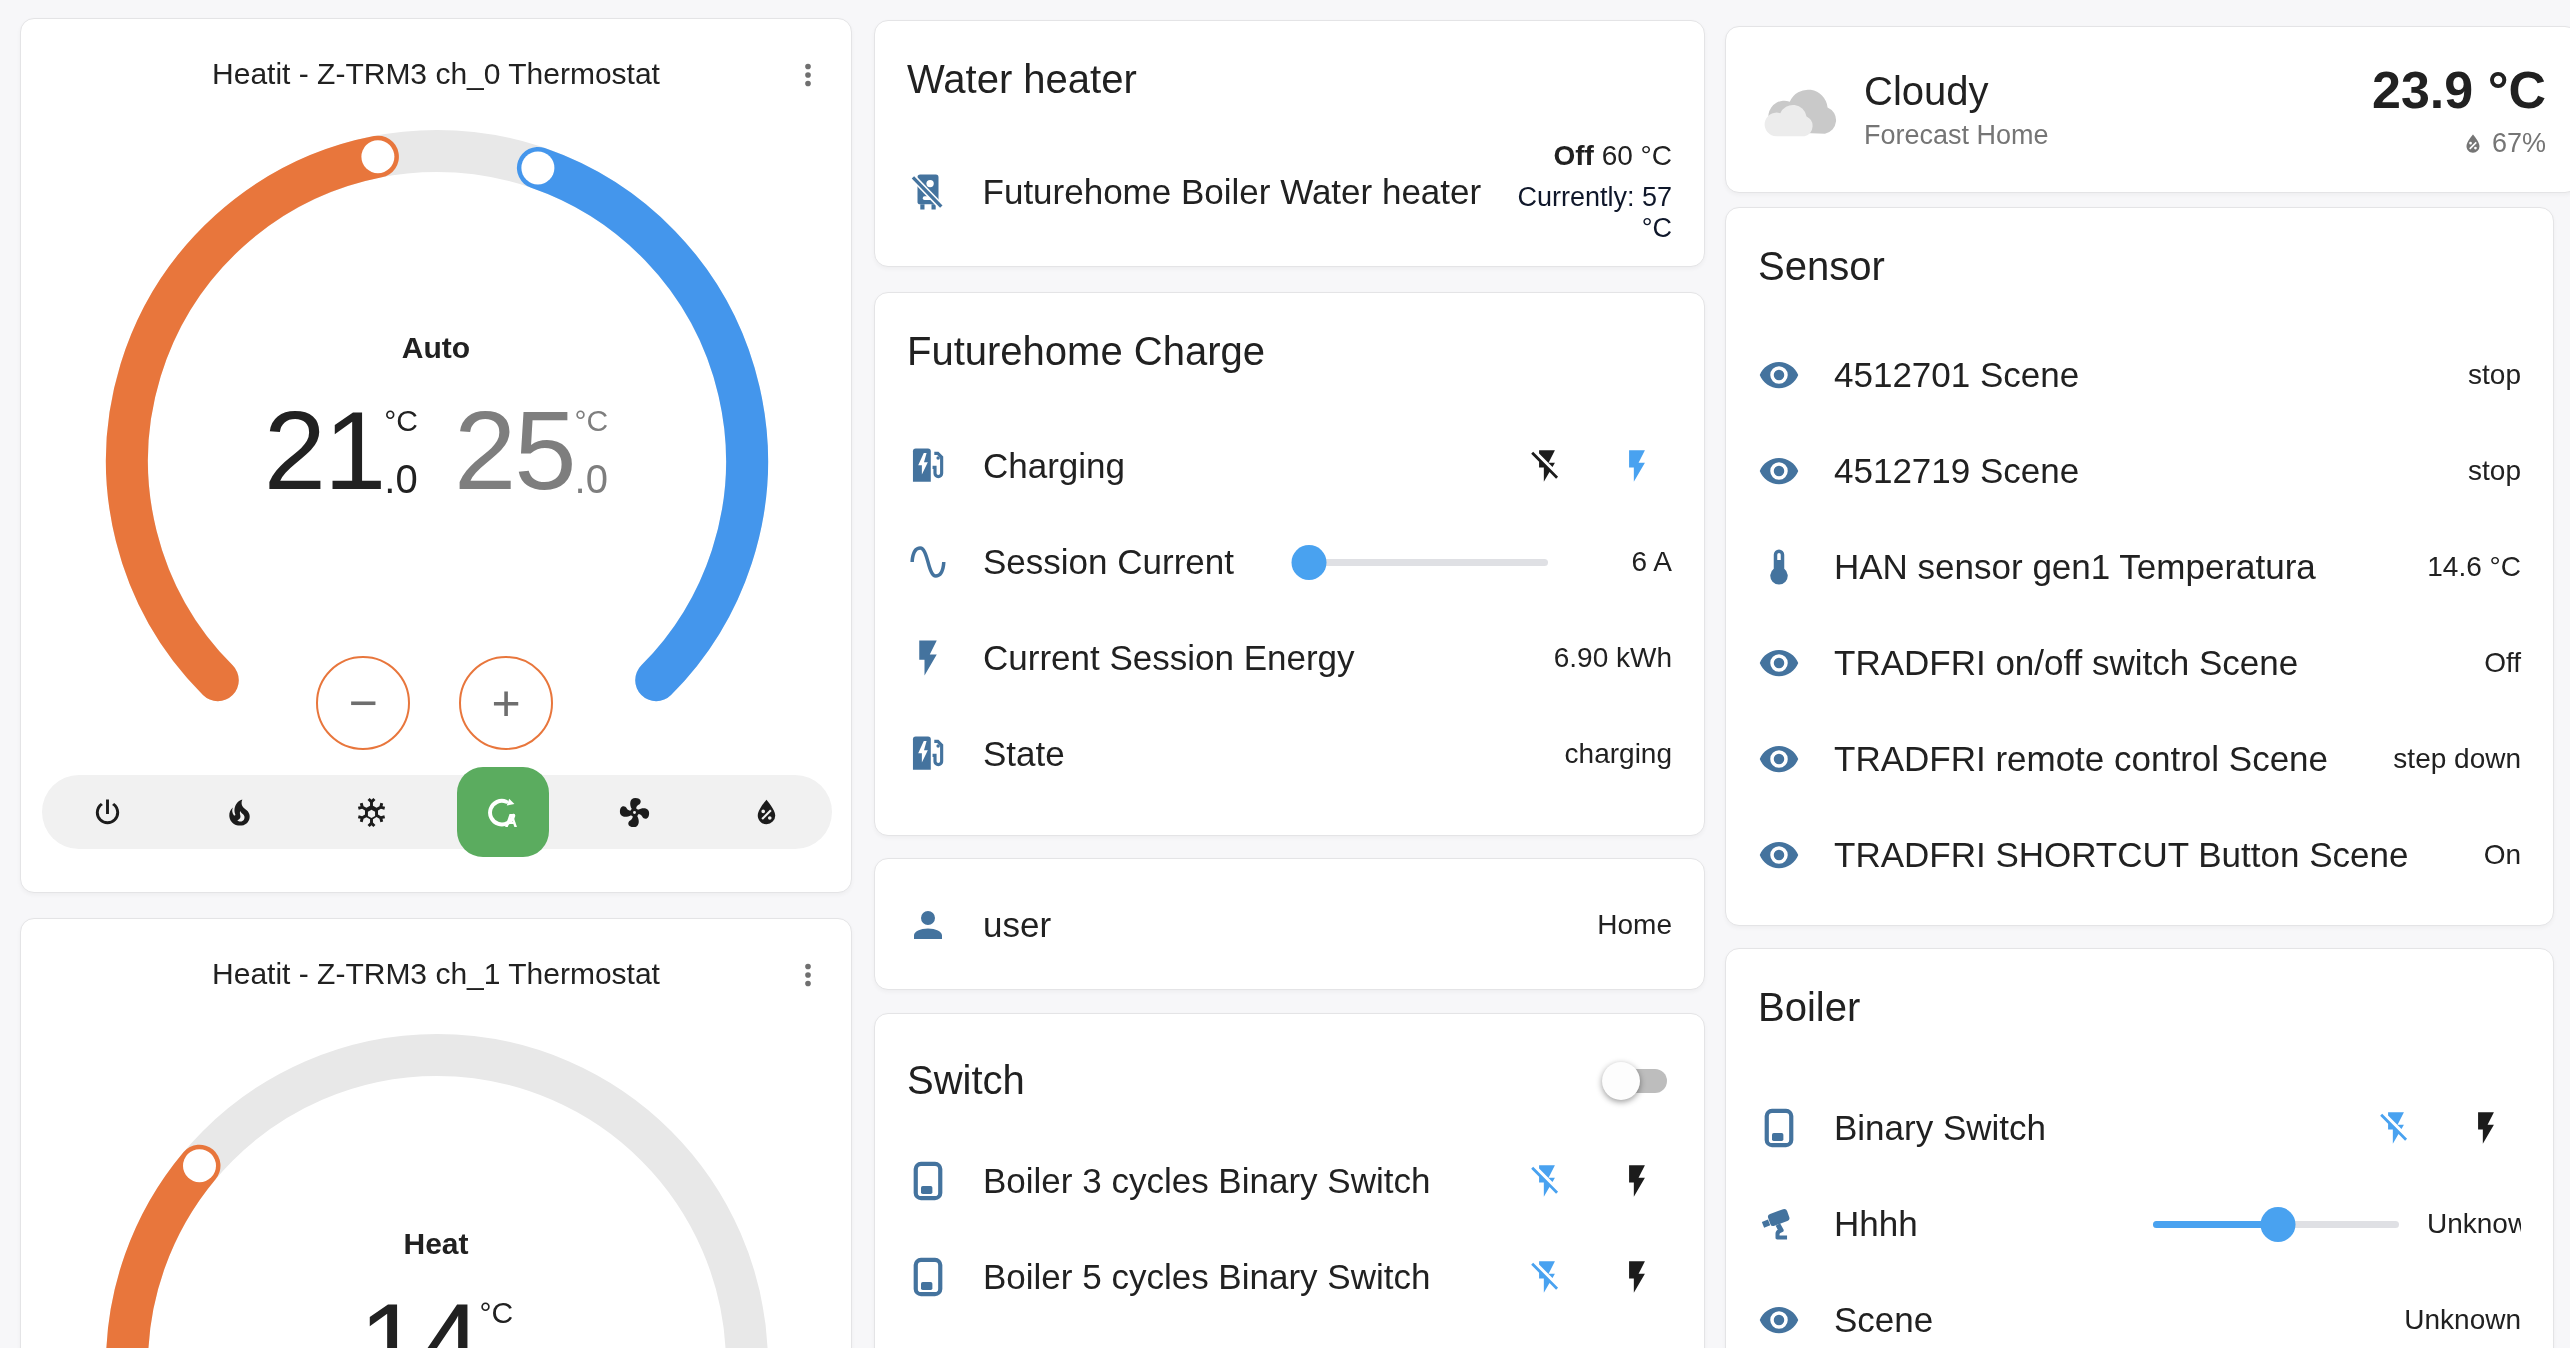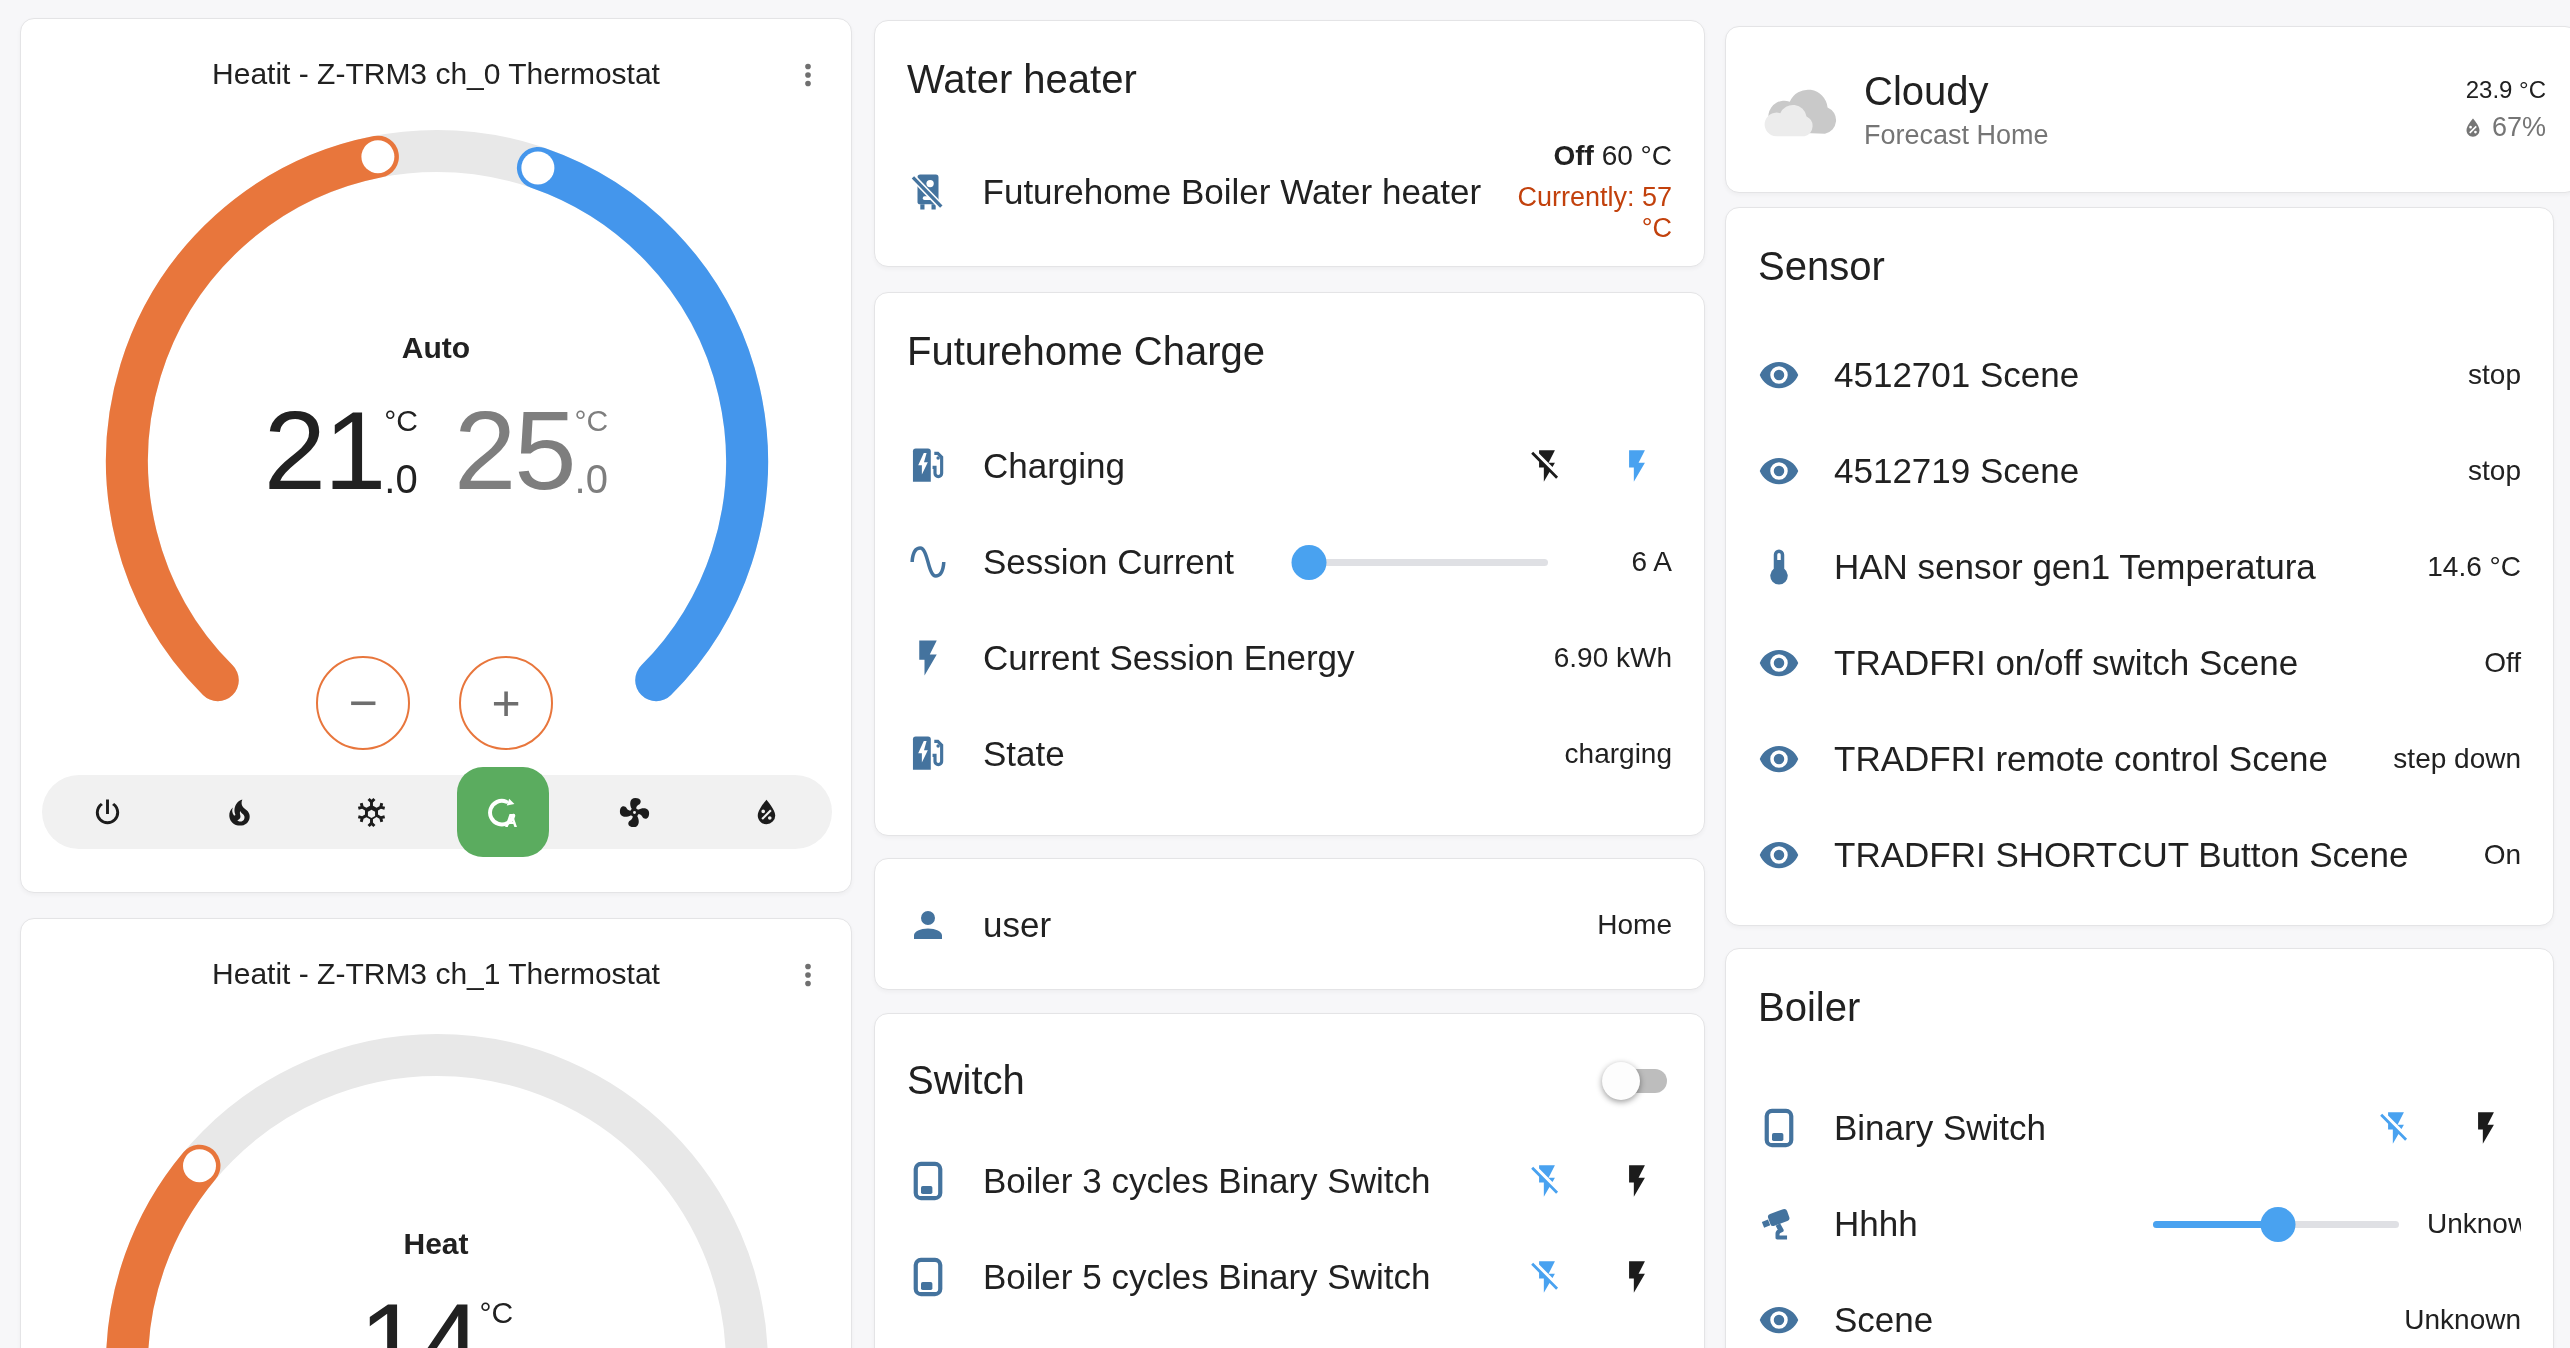--- a/index.html
+++ b/index.html
@@ -55,30 +55,30 @@
   .toggle { position:relative; width:70px; height:42px; cursor:pointer; }
   .tg-track { position:absolute; left:5px; right:5px; top:9px; height:24px; border-radius:12px; background:#a7a7a7; opacity:.75; }
   .tg-knob { position:absolute; left:0; top:2px; width:38px; height:38px; border-radius:50%;
              background:#fdfdfd; box-shadow:0 2px 6px rgba(0,0,0,.4); }
 
   
   .wh-row { display:flex; align-items:center; padding:30px 32px 0; }
   .wh-right { margin-left:auto; text-align:right; }
   .wh-line1 { font-size:28px; }
   .wh-line1 b { font-weight:700; }
-  .wh-line2 { font-size:27px; color:#c2410c; margin-top:10px; }
+  .wh-line2 { font-size:27px; color:#0f172a; margin-top:10px; }
 
   
   .wx { display:flex; align-items:center; padding:24px 32px; height:100%; }
   .wx-icon { width:84px; height:64px; }
   .wx-main { margin-left:22px; }
   .wx-cond { font-size:40px; color:#212121; }
   .wx-sub { font-size:27px; color:#757575; margin-top:6px; }
   .wx-right { margin-left:auto; text-align:right; }
-  .wx-temp { font-size:24px; }
+  .wx-temp { font-size:52px;font-weight:bold; }
   .wx-hum { font-size:27px; color:#757575; margin-top:8px; display:flex; align-items:center; justify-content:flex-end; gap:6px; }
   .wx-hum svg { width:26px; height:26px; fill:#757575; }
   .sw-head { display:flex; align-items:center; padding:44px 32px 0; }
 </style>
 </head>
 <body>
 
 <svg width="0" height="0" style="position:absolute">
   <defs>
     <symbol id="i-eye" viewBox="0 0 24 24">

